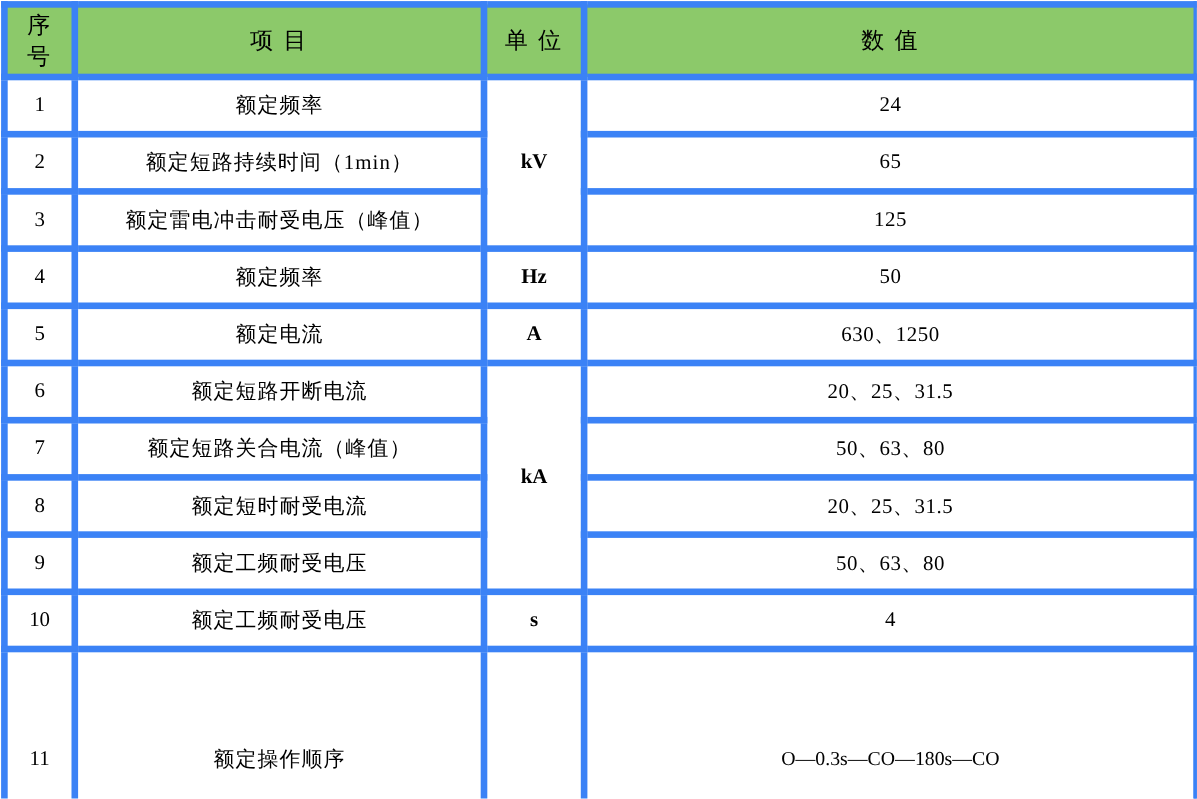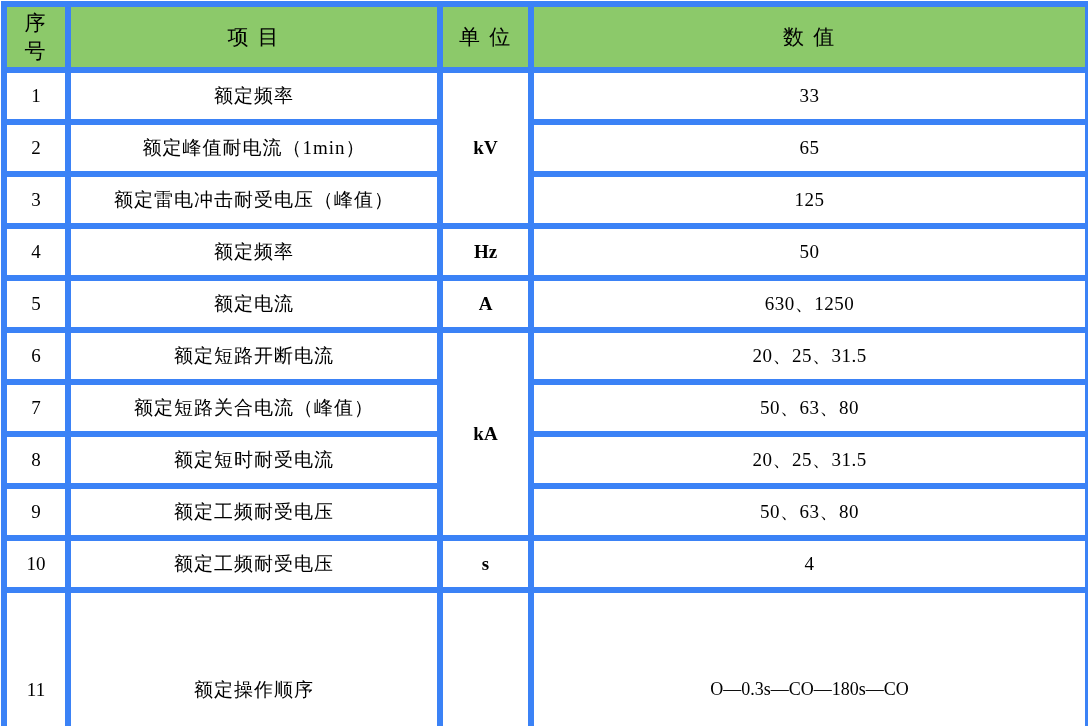--- a/index.html
+++ b/index.html
@@ -76,25 +76,25 @@
       <th>项      目</th>
       <th>单 位</th>
       <th>数      值</th>
     </tr>
   </thead>
   <tbody id="table-body">
       <tr>
         <td class="cell-no">1</td>
         <td class="cell-item">额定频率</td>
         <td class="cell-unit" rowspan="3">kV</td>
-        <td class="cell-value" colspan="2">33</td>
+        <td class="cell-value" colspan="2">24</td>
       </tr>
       <tr>
         <td class="cell-no">2</td>
-        <td class="cell-item">额定峰值耐电流（1min）</td>
+        <td class="cell-item">额定短路持续时间（1min）</td>
         <td class="cell-value" colspan="2">65</td>
       </tr>
       <tr>
         <td class="cell-no">3</td>
         <td class="cell-item">额定雷电冲击耐受电压（峰值）</td>
         <td class="cell-value" colspan="2">125</td>
       </tr>
       <tr>
         <td class="cell-no">4</td>
         <td class="cell-item">额定频率</td>

